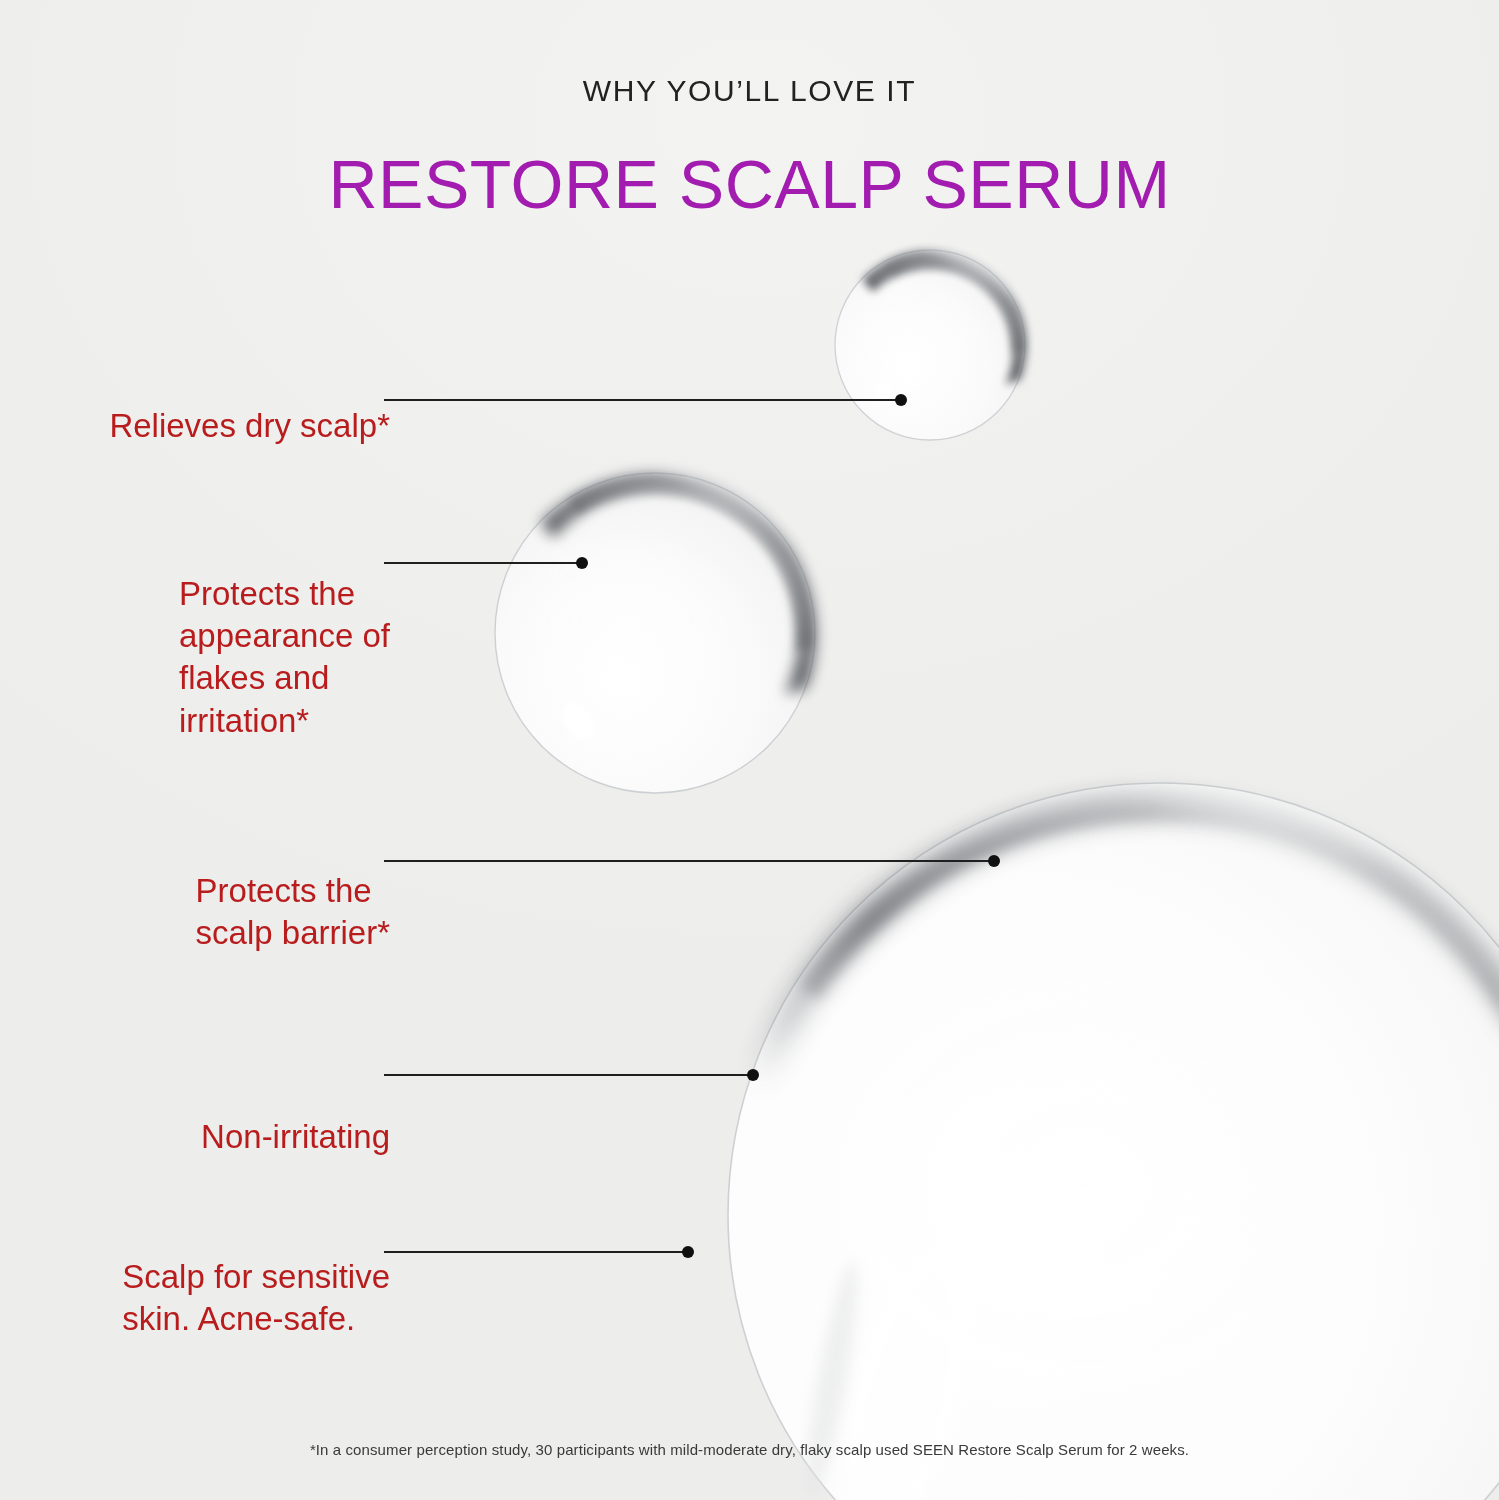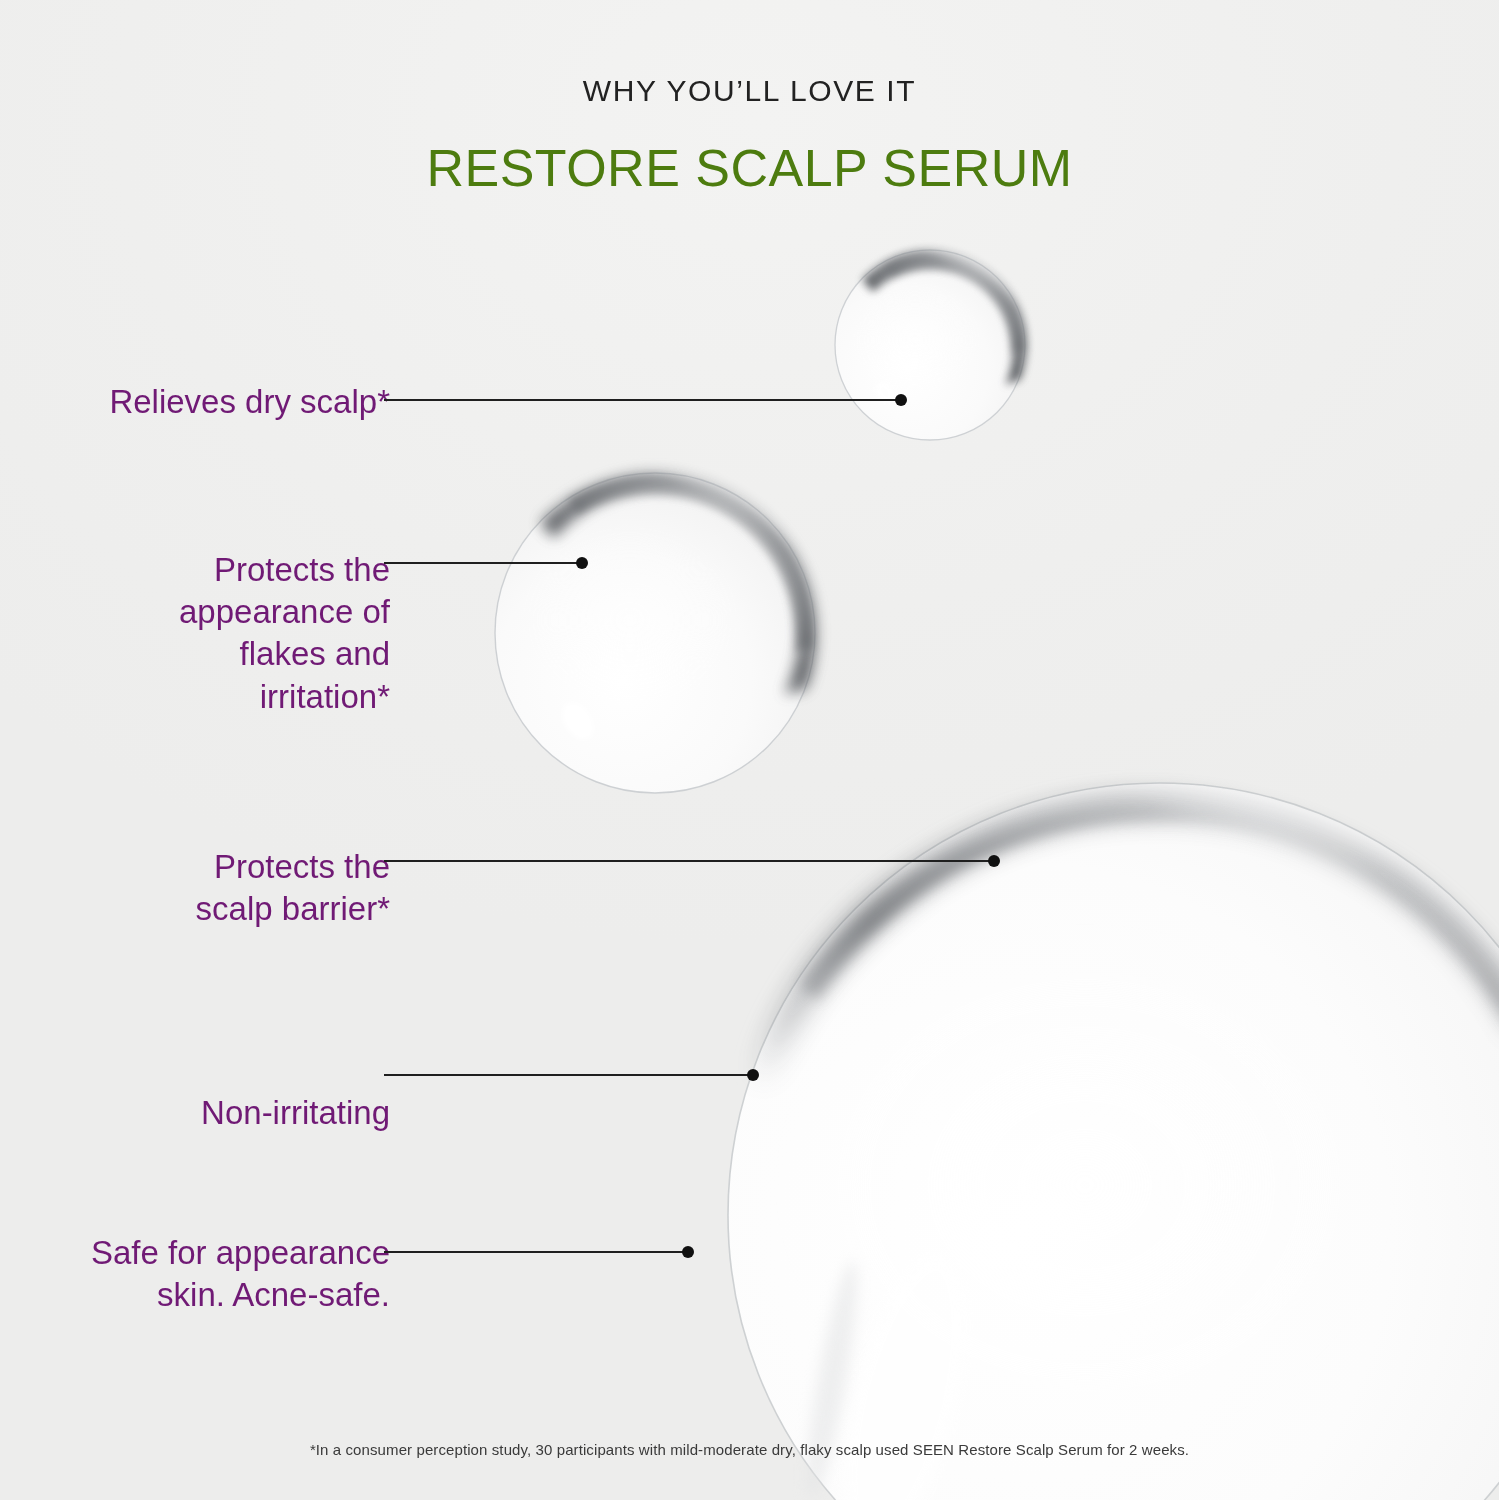--- a/index.html
+++ b/index.html
@@ -42,26 +42,26 @@
     margin: 0;
     padding-top: 74px;
     font-size: 30px;
     letter-spacing: 1.6px;
     font-weight: 400;
     color: #222222;
     line-height: 1.1;
   }
 
   .headline {
-    margin: 8px;
+    margin: 16px;
     padding-top: 26px;
-    font-size: 52px;
+    font-size: 68px;
     font-weight: 400;
     letter-spacing: 0.5px;
-    color: #4d7c0f;
+    color: #a21caf;
     line-height: 1.05;
     transform: scaleX(1.0);
   }
 
   
   .art-layer {
     position: absolute;
     inset: 0;
     z-index: 5;
   }
@@ -69,27 +69,28 @@
 
   
   .callouts {
     position: absolute;
     inset: 0;
     z-index: 30;
   }
 
   .callout-label {
     position: absolute;
-    text-align: right;
+    text-align: left;
     font-size: 33px;
     line-height: 1.28;
     font-weight: 400;
-    color: #701a75;
+    color: #b91c1c;
     white-space: pre-line;
     right: 0;
+    margin-top: 24px;
   }
 
   
   .leader-svg {
     position: absolute;
     inset: 0;
     z-index: 31;
     pointer-events: none;
   }
 
@@ -281,19 +282,19 @@
     <div class="callout-label" style="right:1129px; top:549px;">Protects the
 appearance of
 flakes and
 irritation*</div>
 
     <div class="callout-label" style="right:1129px; top:846px;">Protects the
 scalp barrier*</div>
 
     <div class="callout-label" style="right:1129px; top:1092px;">Non-irritating</div>
 
-    <div class="callout-label" style="right:1129px; top:1232px;">Safe for appearance
+    <div class="callout-label" style="right:1129px; top:1232px;">Scalp for sensitive
 skin. Acne-safe.</div>
   </div>
 
   <div class="footnote">*In a consumer perception study, 30 participants with mild-moderate dry, flaky scalp used SEEN Restore Scalp Serum for 2 weeks.</div>
 
 </div>
 
 </body></html>

